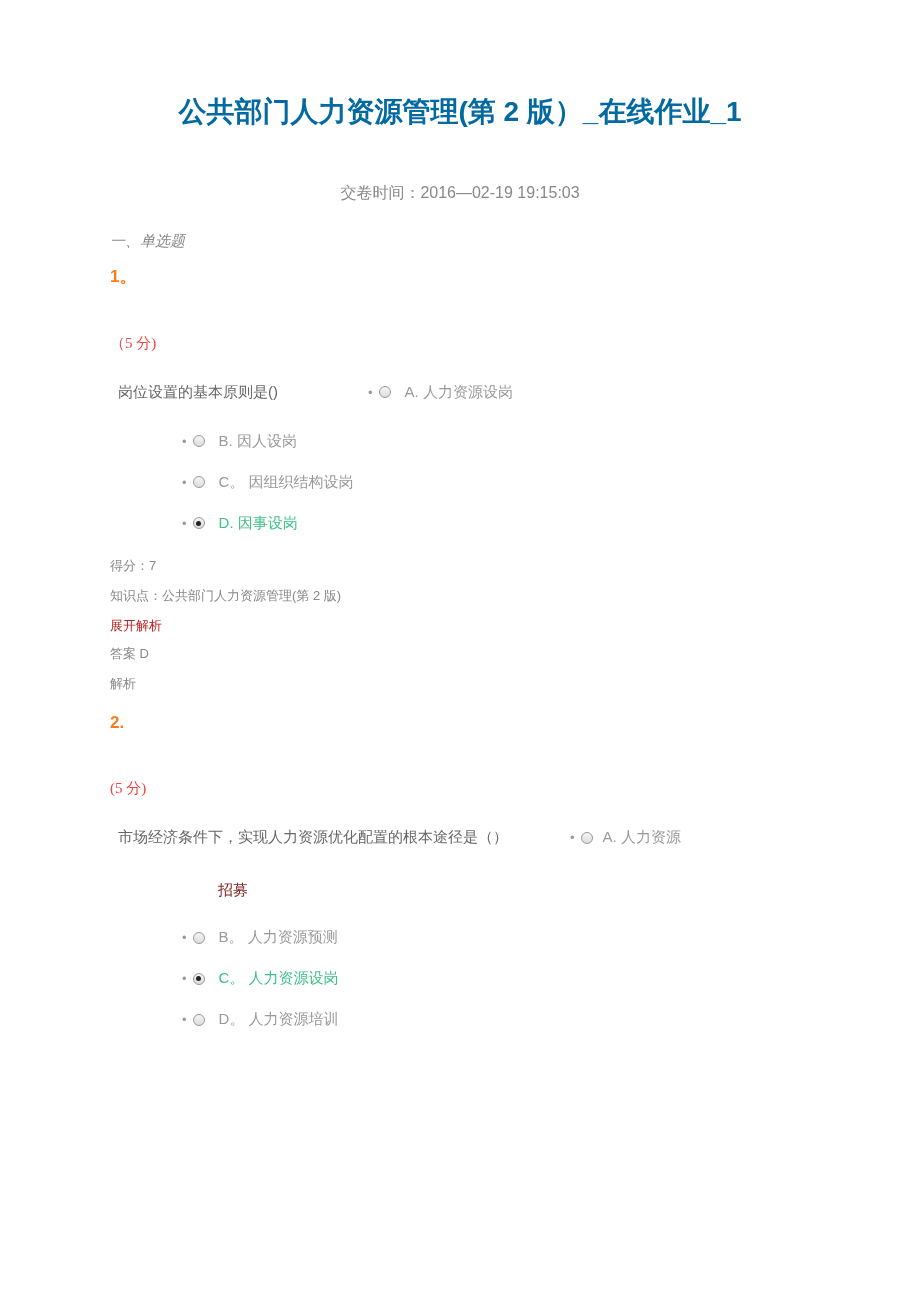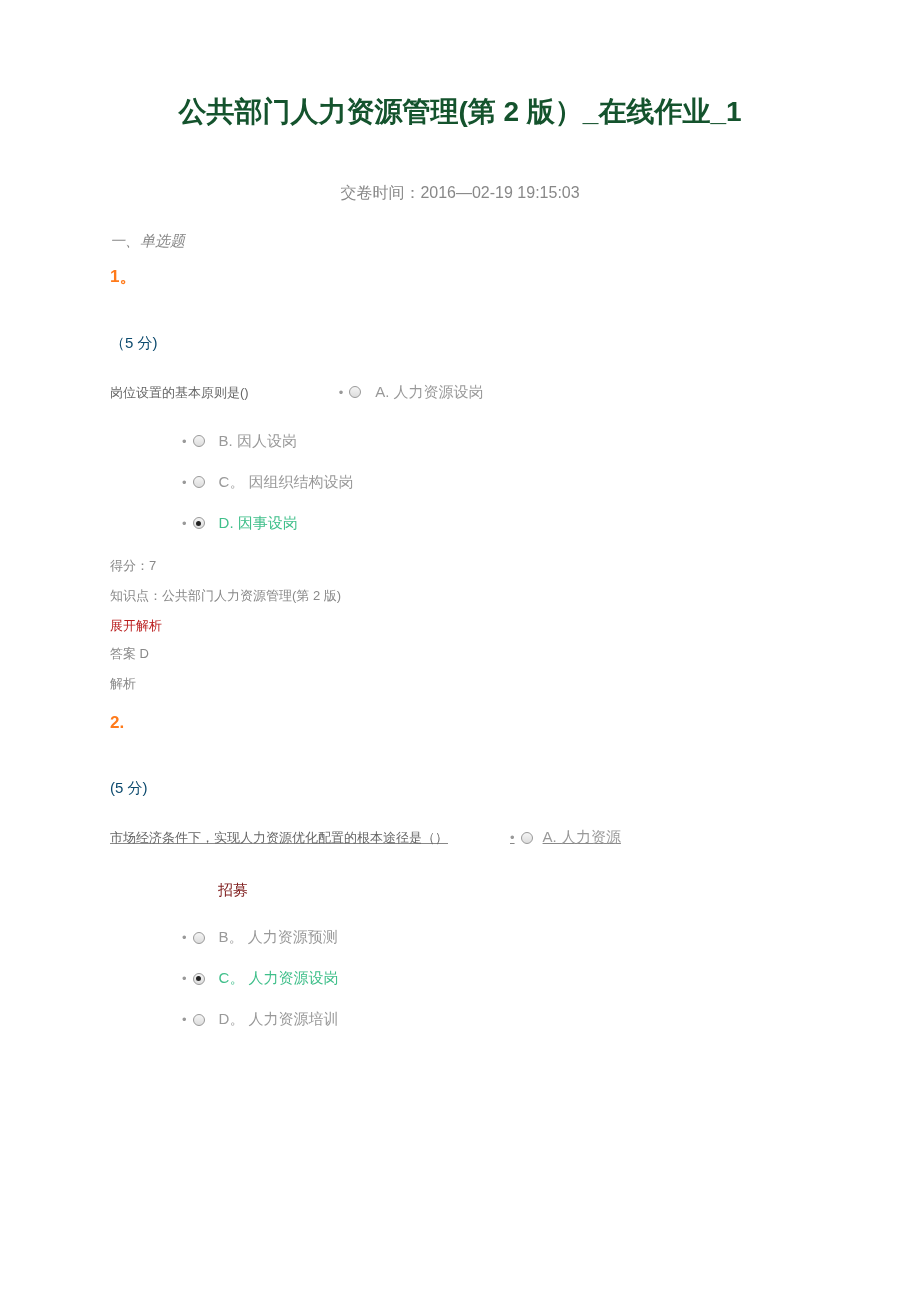--- a/index.html
+++ b/index.html
@@ -10,21 +10,21 @@
     body {
       font-family: "Microsoft YaHei", "PingFang SC", sans-serif;
       background: #fff;
       padding: 90px 110px 40px 110px;
       width: 920px;
       color: #888;
     }
     .title {
       font-size: 28px;
       font-weight: bold;
-      color: #14532d;
+      color: #0369a1;
       text-align: center;
       line-height: 1.6;
     }
     .submit-time {
       text-align: center;
       font-size: 16px;
       color: #888;
       margin-top: 48px;
     }
     .section-heading {
@@ -34,33 +34,35 @@
       font-style: italic;
     }
     .qnum {
       font-size: 17px;
       font-weight: bold;
       color: #ff7a1a;
       margin-top: 14px;
     }
     .points {
       font-size: 15px;
-      color: #0c4a6e;
+      color: #ef4444;
       margin-top: 46px;
+      font-family: Liberation Serif, serif;
     }
     .q1-body {
       margin-top: 30px;
     }
     .q1-stem-row {
       display: flex;
       align-items: baseline;
     }
     .qstem {
-      font-size: 13px;
+      font-size: 15px;
       color: #666;
+      margin-left: 8px;
     }
     .q1-optA {
       margin-left: 90px;
       font-size: 15px;
       color: #999;
       display: flex;
       align-items: center;
     }
     .opt-list {
       margin-top: 30px;
@@ -113,21 +115,20 @@
     }
     .expand-link {
       font-size: 13px;
       color: #b91c1c;
       margin-top: 10px;
     }
     .q2-stem-row {
       display: flex;
       align-items: baseline;
       margin-top: 30px;
-      text-decoration: underline;
     }
     .q2-optA {
       margin-left: 62px;
       font-size: 15px;
       color: #999;
       display: flex;
       align-items: center;
     }
     .recruit-line {
       color: #7f1d1d;

